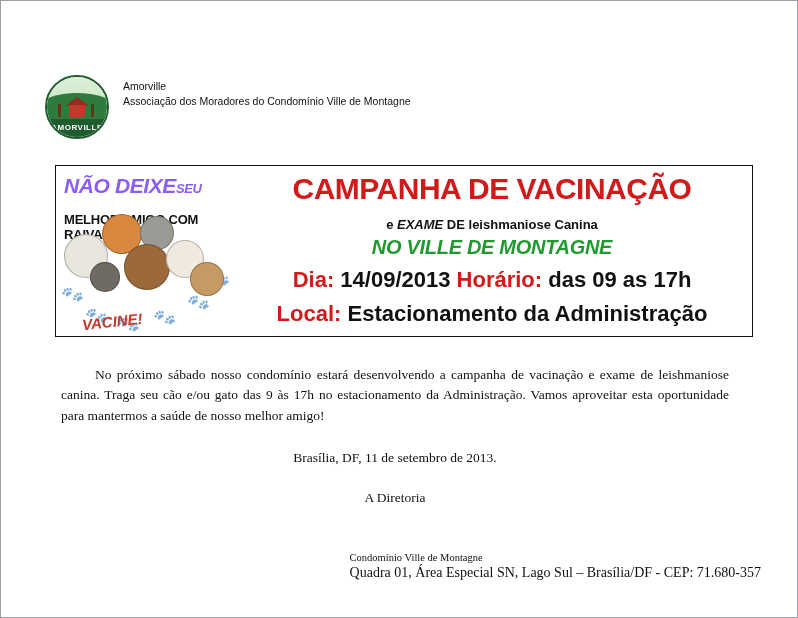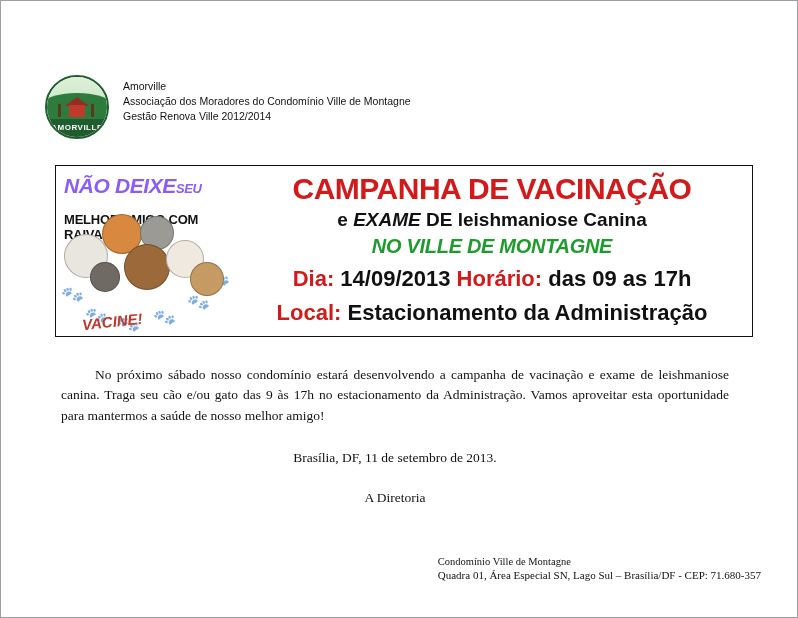--- a/index.html
+++ b/index.html
@@ -182,24 +182,24 @@
   }
   .b-title {
     margin-top: 7px;
     font-size: 30px;
     font-weight: bold;
     color: #d21a1a;
     letter-spacing: -0.5px;
     line-height: 1.05;
   }
   .b-sub {
-    font-size: 19px;
-    font-weight: bold;
-    color: #111111;
-    margin-top: 4px;
+    font-size: 13px;
+    font-weight: bold;
+    color: #111111;
+    margin-top: 12px;
   }
   .b-sub .ital { font-style: italic; }
   .b-local {
     font-size: 20px;
     font-weight: bold;
     color: #1f9b2e;
     font-style: italic;
     margin-top: 4px;
     letter-spacing: -0.3px;
   }
@@ -234,41 +234,40 @@
 
   
   .footer {
     position: absolute;
     right: 36px;
     bottom: 36px;
     color: #111111;
     font-family: "Liberation Serif", serif;
   }
   .footer .f1 { font-size: 10.5px; }
-  .footer .f2, .footer .f3 { font-size: 11px; margin-top: 2px; }
+  .footer .f2, .footer .f3 { font-size: 14px; margin-top: 2px; }
 </style>
 </head>
 <body>
 
 <div class="page">
 
   <div class="header">
     <div class="logo">
       <div class="sky"></div>
       <div class="hill"></div>
       <div class="palm left"></div>
       <div class="palm right"></div>
       <div class="roof"></div>
       <div class="house"></div>
       <div class="band">AMORVILLE</div>
     </div>
     <div class="header-text">
       <div>Amorville</div>
       <div>Associação dos Moradores do Condomínio Ville de Montagne</div>
-      <div>Gestão Renova Ville 2012/2014</div>
     </div>
   </div>
 
   <div class="banner-wrap">
     <div class="banner">
 
       <div class="left-col">
         <span class="paw" style="left:6px;  top:120px;">🐾</span>
         <span class="paw" style="left:30px; top:141px;">🐾</span>
         <span class="paw" style="left:62px; top:150px;">🐾</span>

